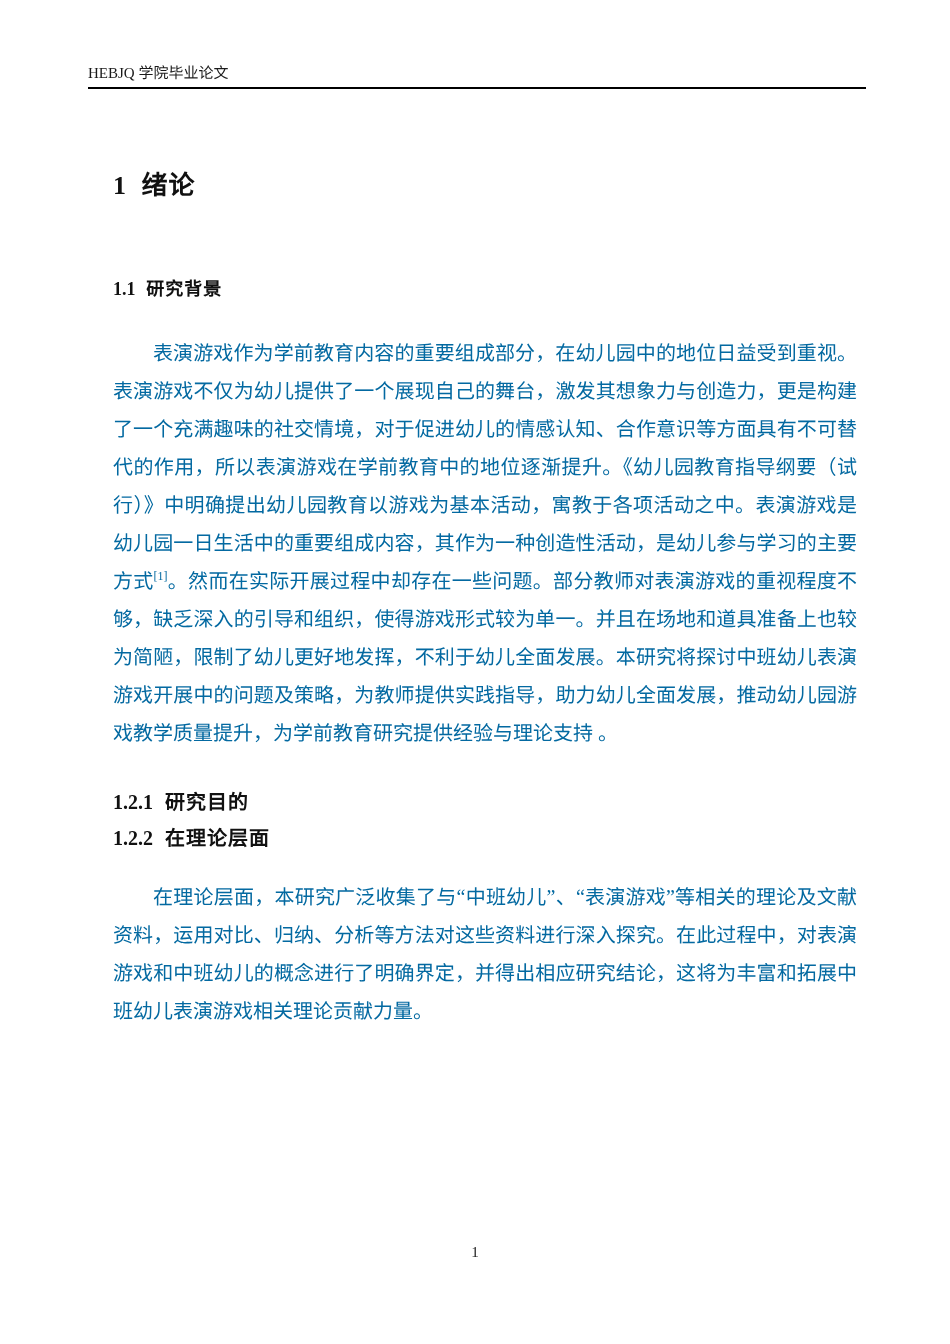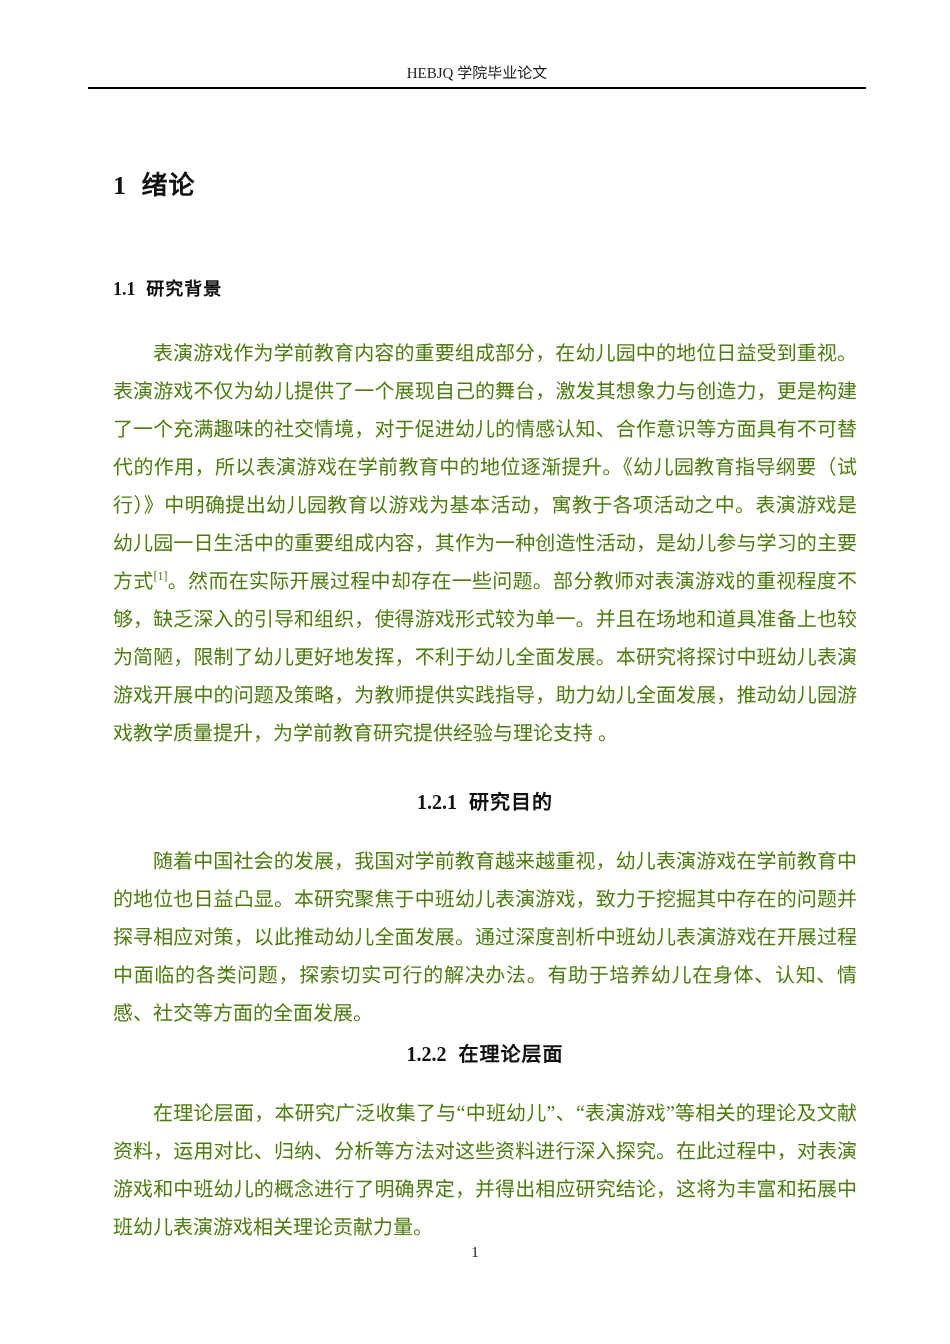--- a/index.html
+++ b/index.html
@@ -15,21 +15,21 @@
     color: #111111;
     font-family: "Liberation Serif", "DejaVu Serif", serif;
     overflow: hidden;
   }
   
   .page-header {
     margin: 0 84px 0 88px;
     padding-top: 64px;
     padding-bottom: 5px;
     border-bottom: 2px solid #000000;
-    text-align: center;
+    text-align: left;
   }
   .page-header .header-text {
     font-size: 15px;
     line-height: 18px;
     color: #1a1a1a;
   }
   
   .content {
     margin-left: 113px;
     width: 744px;
@@ -61,32 +61,31 @@
     font-weight: bold;
   }
   .section-title.first {
     margin-top: 70px;
   }
   .subsection-title {
     margin: 36px 0 0 0;
     font-size: 20px;
     line-height: 28px;
     font-weight: bold;
-    text-align: center;
   }
   .subsection-title.second {
     margin-top: 8px;
   }
   p.body-para {
     margin: 26px 0 0 0;
     font-size: 20px;
     line-height: 38px;
     text-align: justify;
     text-indent: 2em;
-    color: #4d7c0f;
+    color: #0369a1;
   }
   p.body-para.first {
     margin-top: 30px;
   }
   sup.ref {
     font-size: 12px;
     line-height: 0;
     vertical-align: super;
   }
   .page-footer {
@@ -123,21 +122,20 @@
     <p class="body-para first">
       <span>表演游戏作为学前教育内容的重要组成部分，在幼儿园中的地位日益受到重视。表演游戏不仅为幼儿提供了一个展现自己的舞台，激发其想象力与创造力，更是构建了一个充满趣味的社交情境，对于促进幼儿的情感认知、合作意识等方面具有不可替代的作用，所以表演游戏在学前教育中的地位逐渐提升。《幼儿园教育指导纲要（试行）》中明确提出幼儿园教育以游戏为基本活动，寓教于各项活动之中。表演游戏是幼儿园一日生活中的重要组成内容，其作为一种创造性活动，是幼儿参与学习的主要方式</span><sup class="ref">[1]</sup><span>。然而在实际开展过程中却存在一些问题。部分教师对表演游戏的重视程度不够，缺乏深入的引导和组织，使得游戏形式较为单一。并且在场地和道具准备上也较为简陋，限制了幼儿更好地发挥，不利于幼儿全面发展。本研究将探讨中班幼儿表演游戏开展中的问题及策略，为教师提供实践指导，助力幼儿全面发展，推动幼儿园游戏教学质量提升，为学前教育研究提供经验与理论支持 。</span>
     </p>
 
 
     <h3 class="subsection-title">
       <span class="h-num">1.2.1</span>
       <span class="h-text">研究目的</span>
     </h3>
 
-    <p class="body-para">随着中国社会的发展，我国对学前教育越来越重视，幼儿表演游戏在学前教育中的地位也日益凸显。本研究聚焦于中班幼儿表演游戏，致力于挖掘其中存在的问题并探寻相应对策，以此推动幼儿全面发展。通过深度剖析中班幼儿表演游戏在开展过程中面临的各类问题，探索切实可行的解决办法。有助于培养幼儿在身体、认知、情感、社交等方面的全面发展。</p>
 
     <h3 class="subsection-title second">
       <span class="h-num">1.2.2</span>
       <span class="h-text">在理论层面</span>
     </h3>
 
     <p class="body-para">在理论层面，本研究广泛收集了与“中班幼儿”、“表演游戏”等相关的理论及文献资料，运用对比、归纳、分析等方法对这些资料进行深入探究。在此过程中，对表演游戏和中班幼儿的概念进行了明确界定，并得出相应研究结论，这将为丰富和拓展中班幼儿表演游戏相关理论贡献力量。</p>
 
   </div>
 

